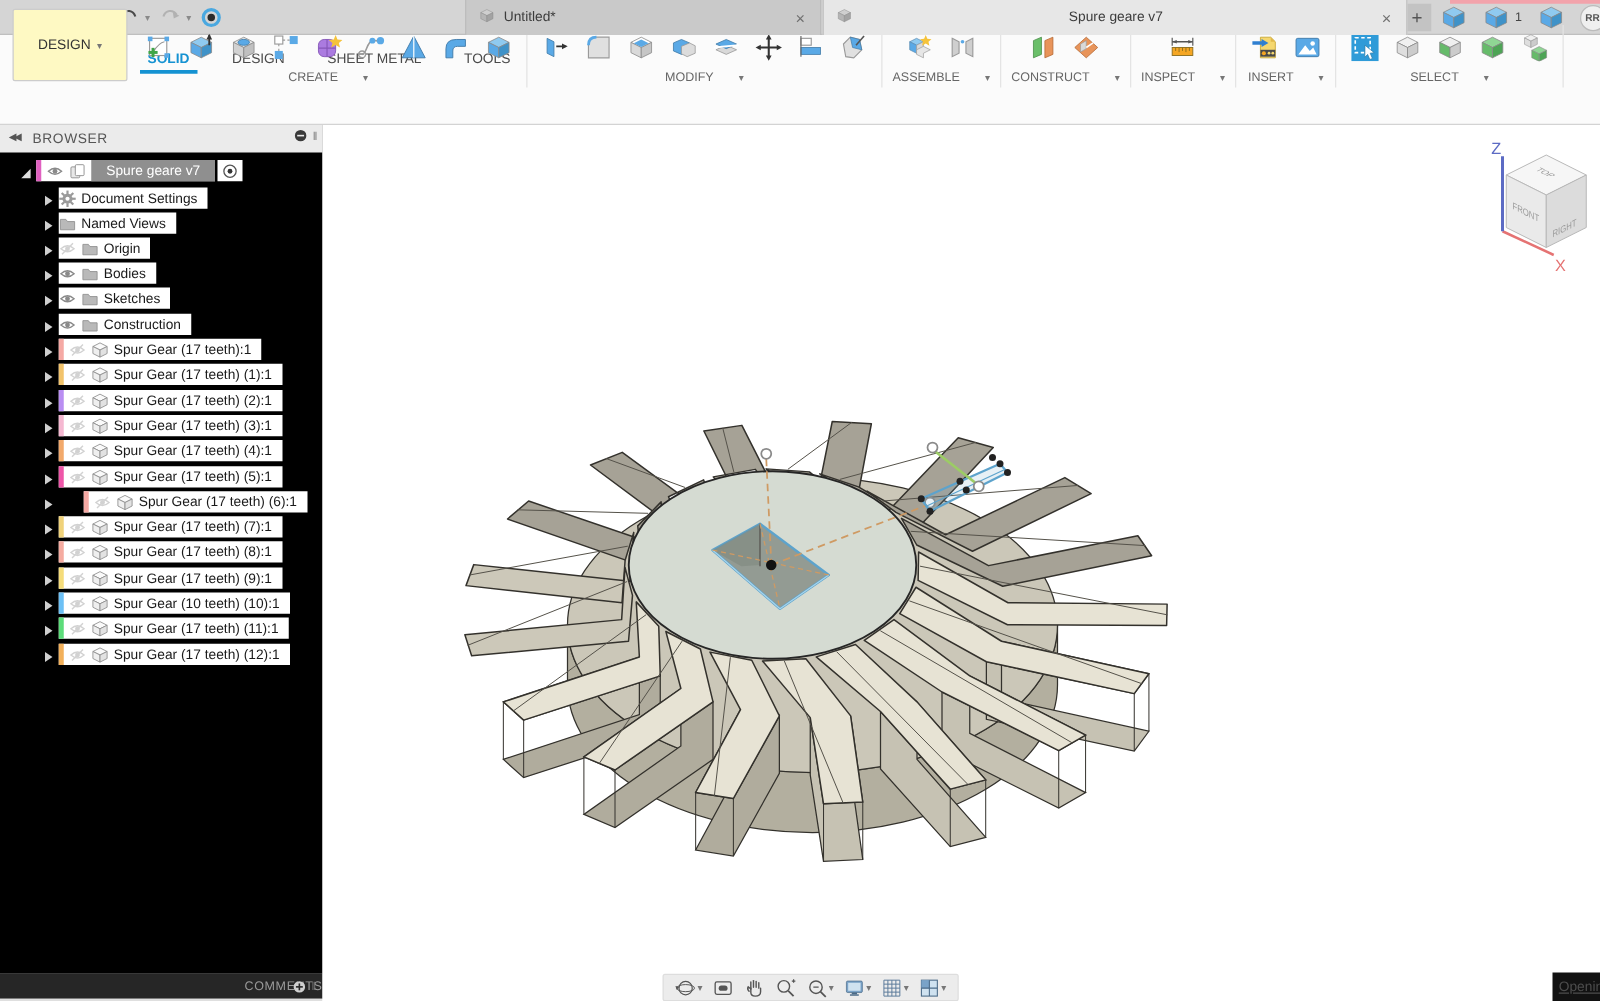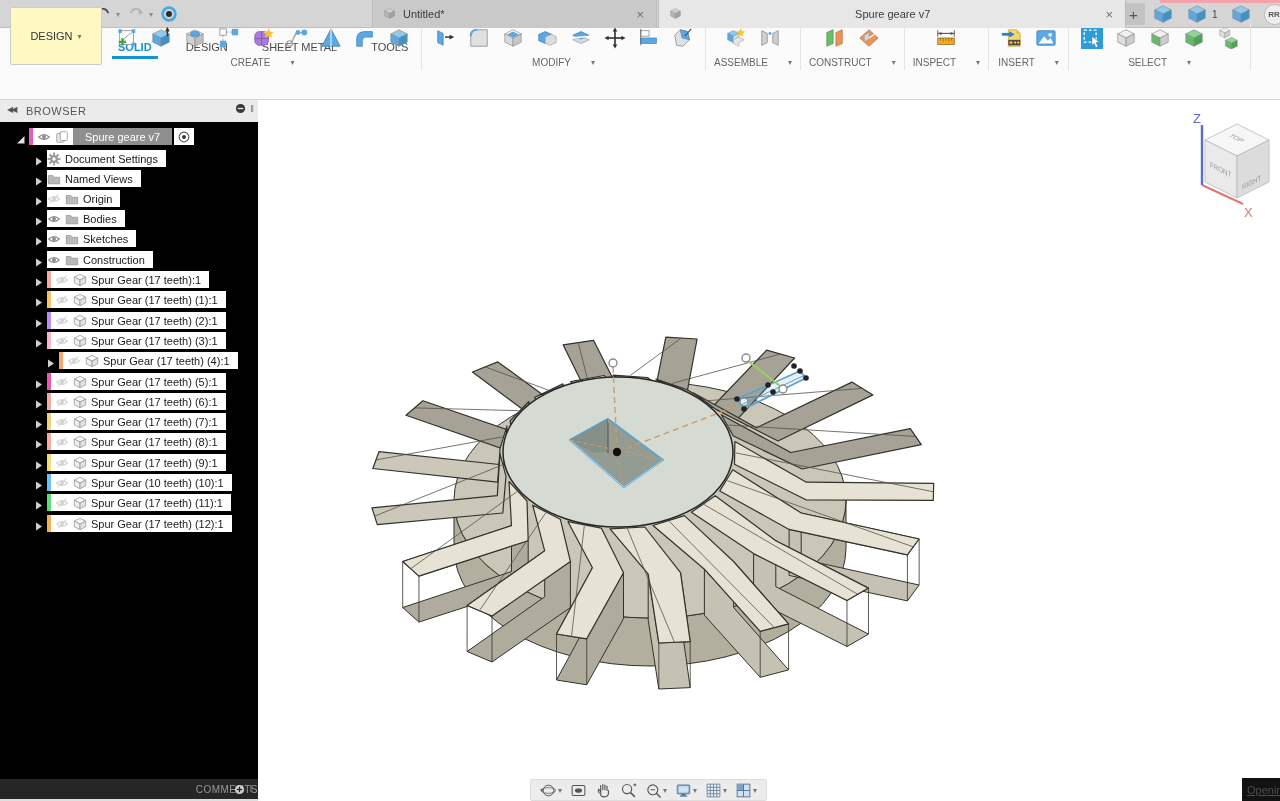--- a/index.html
+++ b/index.html
@@ -698,21 +698,21 @@
         <span style="display: inline-flex;">
           <svg width="14" height="14" viewBox="0 0 16 16">
             <polygon points="8,1.5 14.5,4.8 8,8 1.5,4.8" fill="#fafafa" stroke="#8f8f8f" stroke-width="0.8"></polygon>
             <polygon points="1.5,4.8 8,8 8,14.5 1.5,11.2" fill="#efefef" stroke="#8f8f8f" stroke-width="0.8"></polygon>
             <polygon points="8,8 14.5,4.8 14.5,11.2 8,14.5" fill="#e2e2e2" stroke="#8f8f8f" stroke-width="0.8"></polygon>
           </svg>
         </span>
         <span>Spur Gear (17 teeth) (3):1</span>
       </span>
     </div>
-    <div class="row" style="left: 44px; top: 352px;">
+    <div class="row" style="left: 32px; top: 352px;">
       <span class="tri"><svg width="12" height="12" viewBox="0 0 12 12">
           <polygon points="4,2.5 10,6.5 4,10.5" fill="#cfcfcf"></polygon>
         </svg></span>
       <span class="chip">
         <span class="cbar" style="background: rgb(242, 169, 107);"></span>
         <span style="display: inline-flex;">
           <svg width="14" height="14" viewBox="0 0 16 16">
             <path d="M2 8 Q8 2.5 14 8 Q8 13.5 2 8 Z" fill="none" stroke="#d2d2d2" stroke-width="1.3"></path>
             <circle cx="8" cy="8" r="2.2" fill="#d2d2d2"></circle>
             <line x1="3" y1="13" x2="13" y2="3" stroke="#d2d2d2" stroke-width="1.3"></line>
@@ -744,21 +744,21 @@
         <span style="display: inline-flex;">
           <svg width="14" height="14" viewBox="0 0 16 16">
             <polygon points="8,1.5 14.5,4.8 8,8 1.5,4.8" fill="#fafafa" stroke="#8f8f8f" stroke-width="0.8"></polygon>
             <polygon points="1.5,4.8 8,8 8,14.5 1.5,11.2" fill="#efefef" stroke="#8f8f8f" stroke-width="0.8"></polygon>
             <polygon points="8,8 14.5,4.8 14.5,11.2 8,14.5" fill="#e2e2e2" stroke="#8f8f8f" stroke-width="0.8"></polygon>
           </svg>
         </span>
         <span>Spur Gear (17 teeth) (5):1</span>
       </span>
     </div>
-    <div class="row" style="left: 32px; top: 393px;">
+    <div class="row" style="left: 32px; top: 393px; gap: 20px;">
       <span class="tri"><svg width="12" height="12" viewBox="0 0 12 12">
           <polygon points="4,2.5 10,6.5 4,10.5" fill="#cfcfcf"></polygon>
         </svg></span>
       <span class="chip">
         <span class="cbar" style="background: rgb(245, 169, 164);"></span>
         <span style="display: inline-flex;">
           <svg width="14" height="14" viewBox="0 0 16 16">
             <path d="M2 8 Q8 2.5 14 8 Q8 13.5 2 8 Z" fill="none" stroke="#d2d2d2" stroke-width="1.3"></path>
             <circle cx="8" cy="8" r="2.2" fill="#d2d2d2"></circle>
             <line x1="3" y1="13" x2="13" y2="3" stroke="#d2d2d2" stroke-width="1.3"></line>

